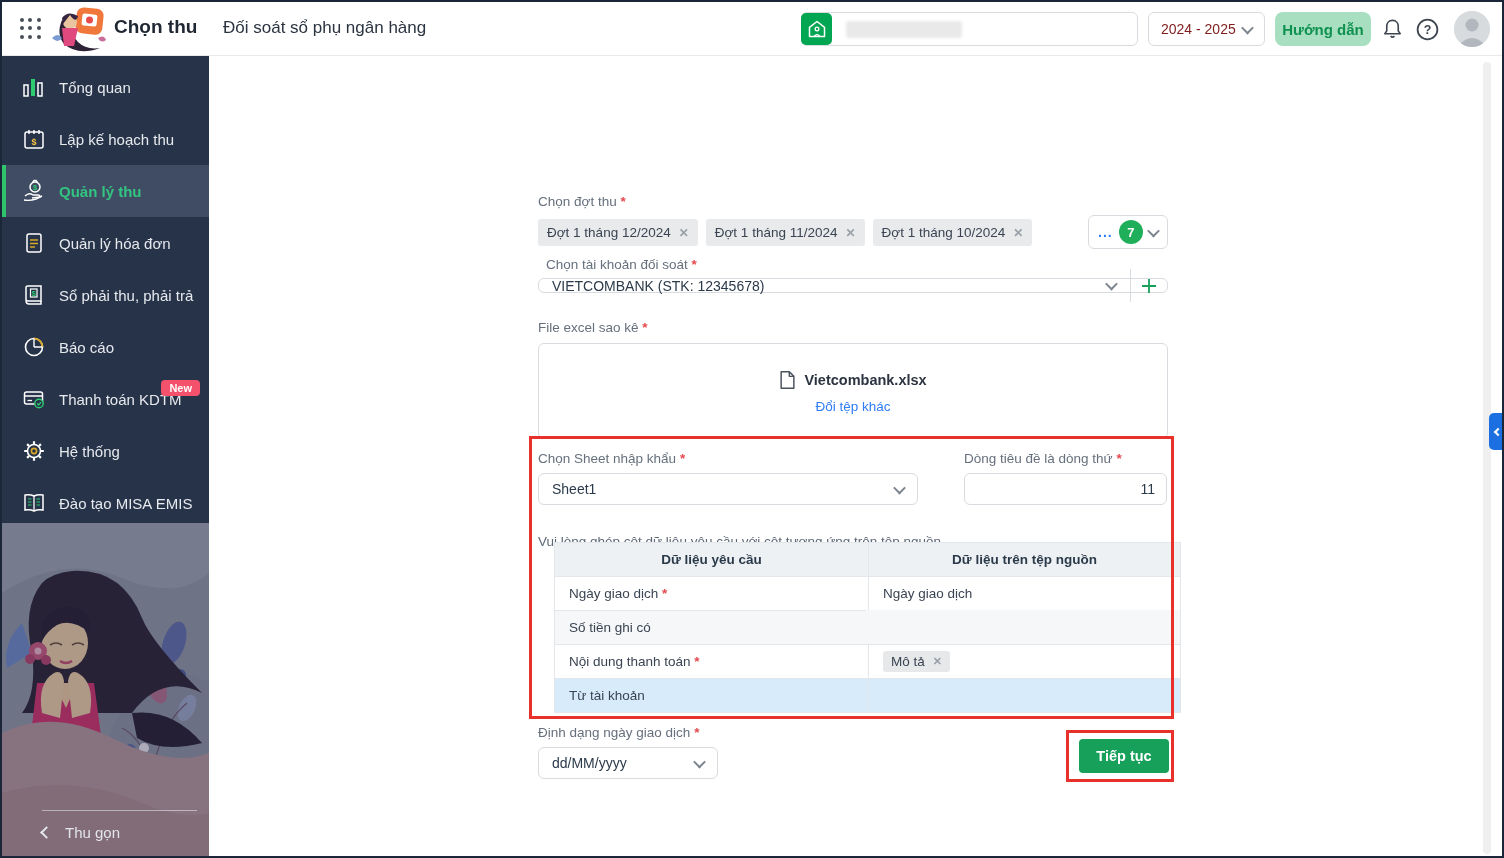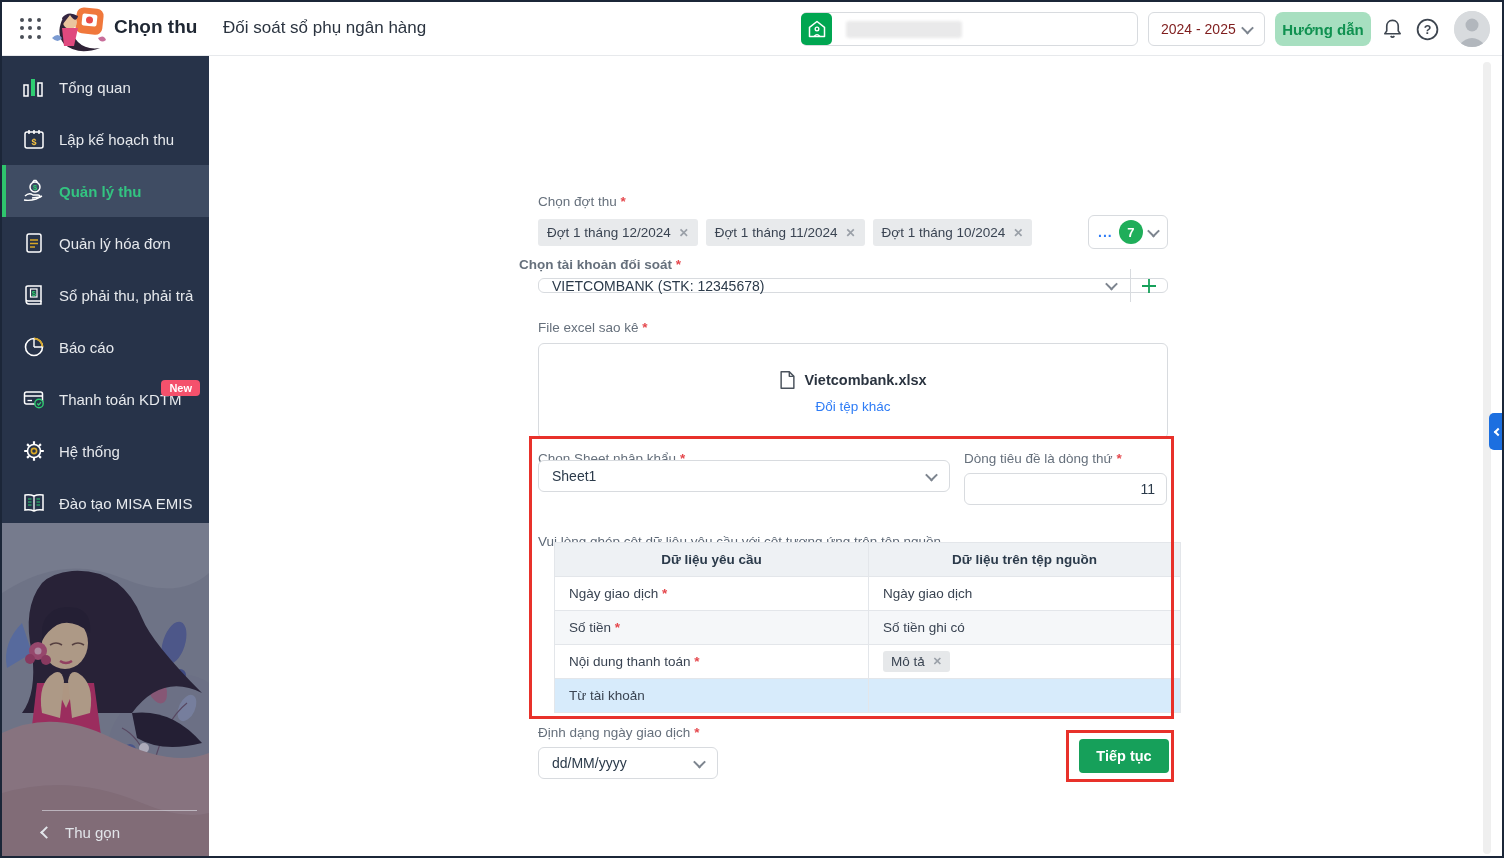--- a/index.html
+++ b/index.html
@@ -325,21 +325,21 @@
       <span>Đợt 1 tháng 10/2024</span>
       <span class="x">✕</span>
     </span>
   </div>
   <div class="overflow-pill">
     <span class="dots">...</span>
     <span class="count-badge">7</span>
     <span class="chev"></span>
   </div>
 
-  <div class="lbl req" style="left:517px; top:255px;font-weight:bold;">Chọn tài khoản đối soát</div>
+  <div class="lbl req" style="left:544px; top:255px;">Chọn tài khoản đối soát</div>
   <div class="account-box">
     <span class="val">VIETCOMBANK (STK: 12345678)</span>
     <span class="chev"></span>
     <span class="vdiv"></span>
     <span class="plus-btn">
       <svg width="18" height="18" viewBox="0 0 18 18">
         <path d="M9 2 V16 M2 9 H16" stroke="#16a05a" stroke-width="1.8"></path>
       </svg>
     </span>
   </div>
@@ -352,21 +352,21 @@
         <path d="M11 2 V7 H16" fill="none" stroke="#4a525c" stroke-width="1.6" stroke-linejoin="round"></path>
       </svg>
       <span>Vietcombank.xlsx</span>
     </div>
     <span class="change-link">Đổi tệp khác</span>
   </div>
 
   <div class="hl-box" style="left:527px; top:434px; width:645px; height:283px;"></div>
 
   <div class="lbl req" style="left:536px; top:449px;">Chọn Sheet nhập khẩu</div>
-  <div class="select" style="position:absolute; left:536px; top:458px; width:412px; height:32px;">
+  <div class="select" style="position:absolute; left:536px; top:471px; width:380px; height:32px;">
     <span>Sheet1</span>
     <span class="chev"></span>
   </div>
 
   <div class="lbl req" style="left:962px; top:449px;">Dòng tiêu đề là dòng thứ</div>
   <div style="position:absolute; left:962px; top:471px; width:203px; height:32px; border:1px solid #d8dbdf; border-radius:6px; display:flex; align-items:center; justify-content:flex-end; padding-right:11px; font-size:14px; color:#2b3a4a; background:#fff;">
     <span>11</span>
   </div>
 
   <div class="hint">Vui lòng ghép cột dữ liệu yêu cầu với cột tương ứng trên tệp nguồn</div>
@@ -378,23 +378,20 @@
     </div>
     <div class="trow">
       <div class="tcell c1">
           <span class="req">Ngày giao dịch</span>
         </div>
       <div class="tcell c2">
           <span>Ngày giao dịch</span>
         </div>
     </div>
     <div class="trow alt">
-      <div class="tcell c1">
-          <span class="req">Số tiền</span>
-        </div>
       <div class="tcell c2">
           <span>Số tiền ghi có</span>
         </div>
     </div>
     <div class="trow">
       <div class="tcell c1">
           <span class="req">Nội dung thanh toán</span>
         </div>
       <div class="tcell c2">
         <span class="src-chip">

